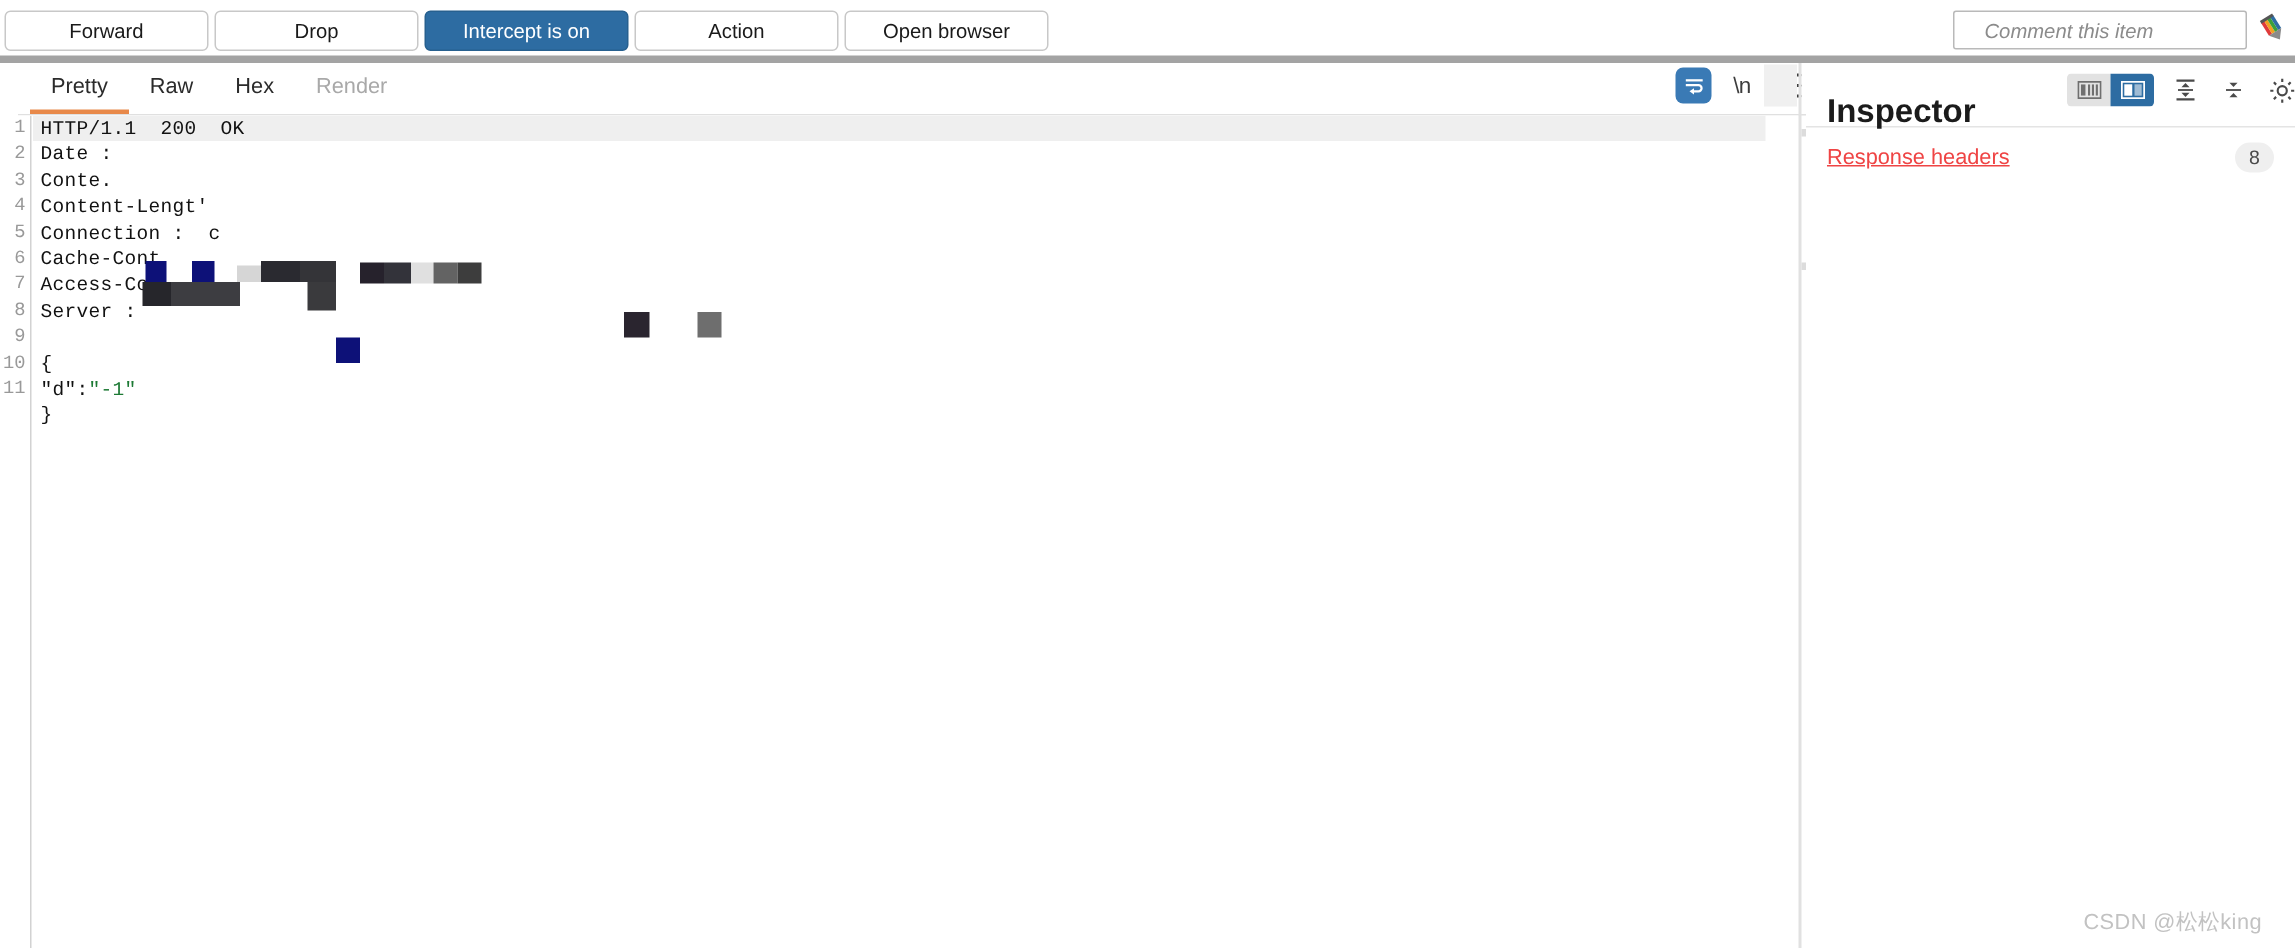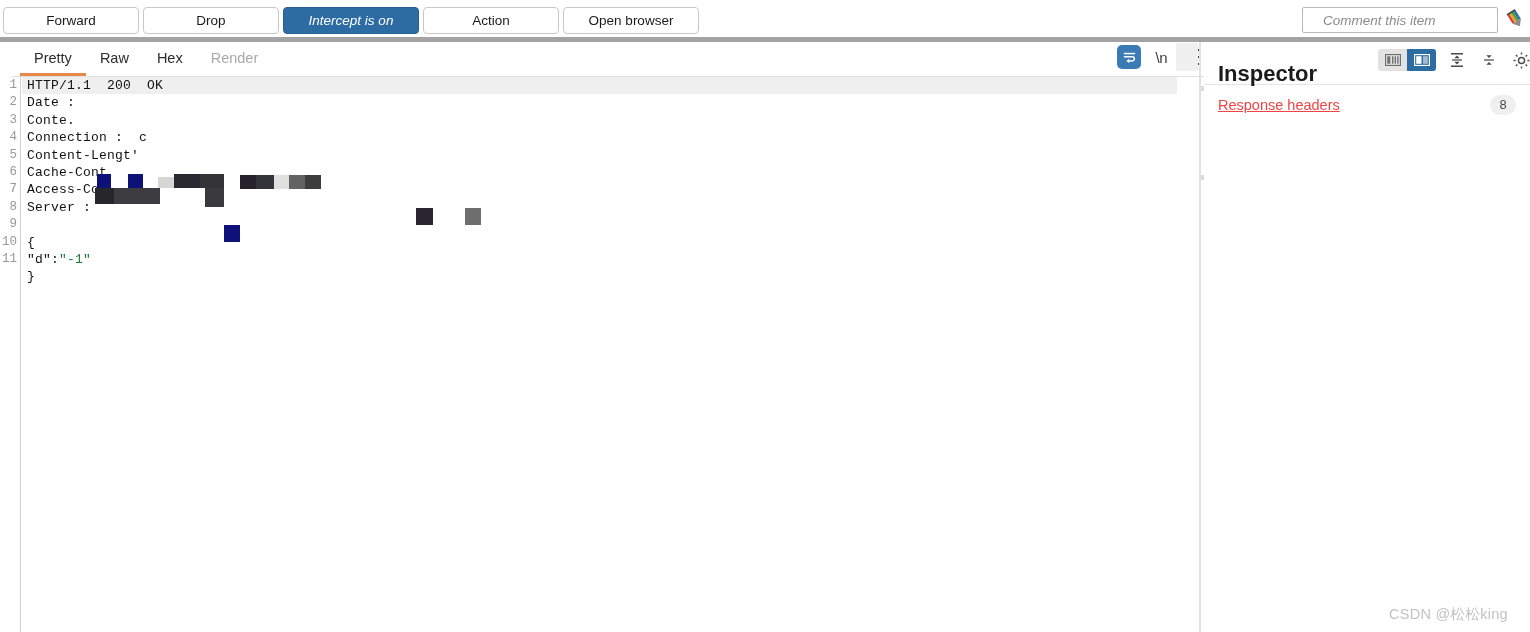--- a/index.html
+++ b/index.html
@@ -45,21 +45,20 @@
     line-height: 25px;
     text-align: center;
     cursor: pointer;
     white-space: nowrap;
   }
   .tbtn.active {
     background: #2d6ca2;
     border-color: #27608f;
     color: #ffffff;
     font-weight: 400;
-    font-style: italic;
   }
 
   .comment-wrap {
     position: absolute;
     right: 32px; top: 7px;
     display: flex;
     align-items: center;
   }
   .comment-input {
     width: 196px;
@@ -402,22 +401,22 @@
         <div class="ln">9</div>
         <div class="ln">10</div>
         <div class="ln">11</div>
       </div>
 
       <div class="code-lines">
         <div class="hl-row" style="background: rgb(239, 239, 239);"></div>
         <div class="cl">HTTP/1.1  200  OK</div>
         <div class="cl">Date :</div>
         <div class="cl">Conte.</div>
+        <div class="cl">Content-Lengt'</div>
         <div class="cl">Connection :  c</div>
-        <div class="cl">Content-Lengt'</div>
         <div class="cl">Cache-Cont</div>
         <div class="cl">Access-Co</div>
         <div class="cl">Server :</div>
         <div class="cl"></div>
         <div class="cl">{</div>
         <div class="cl"><span>"d"</span><span class="punct">:</span><span class="str">"-1"</span></div>
         <div class="cl">}</div>
       </div>
 
       <div class="redaction">

